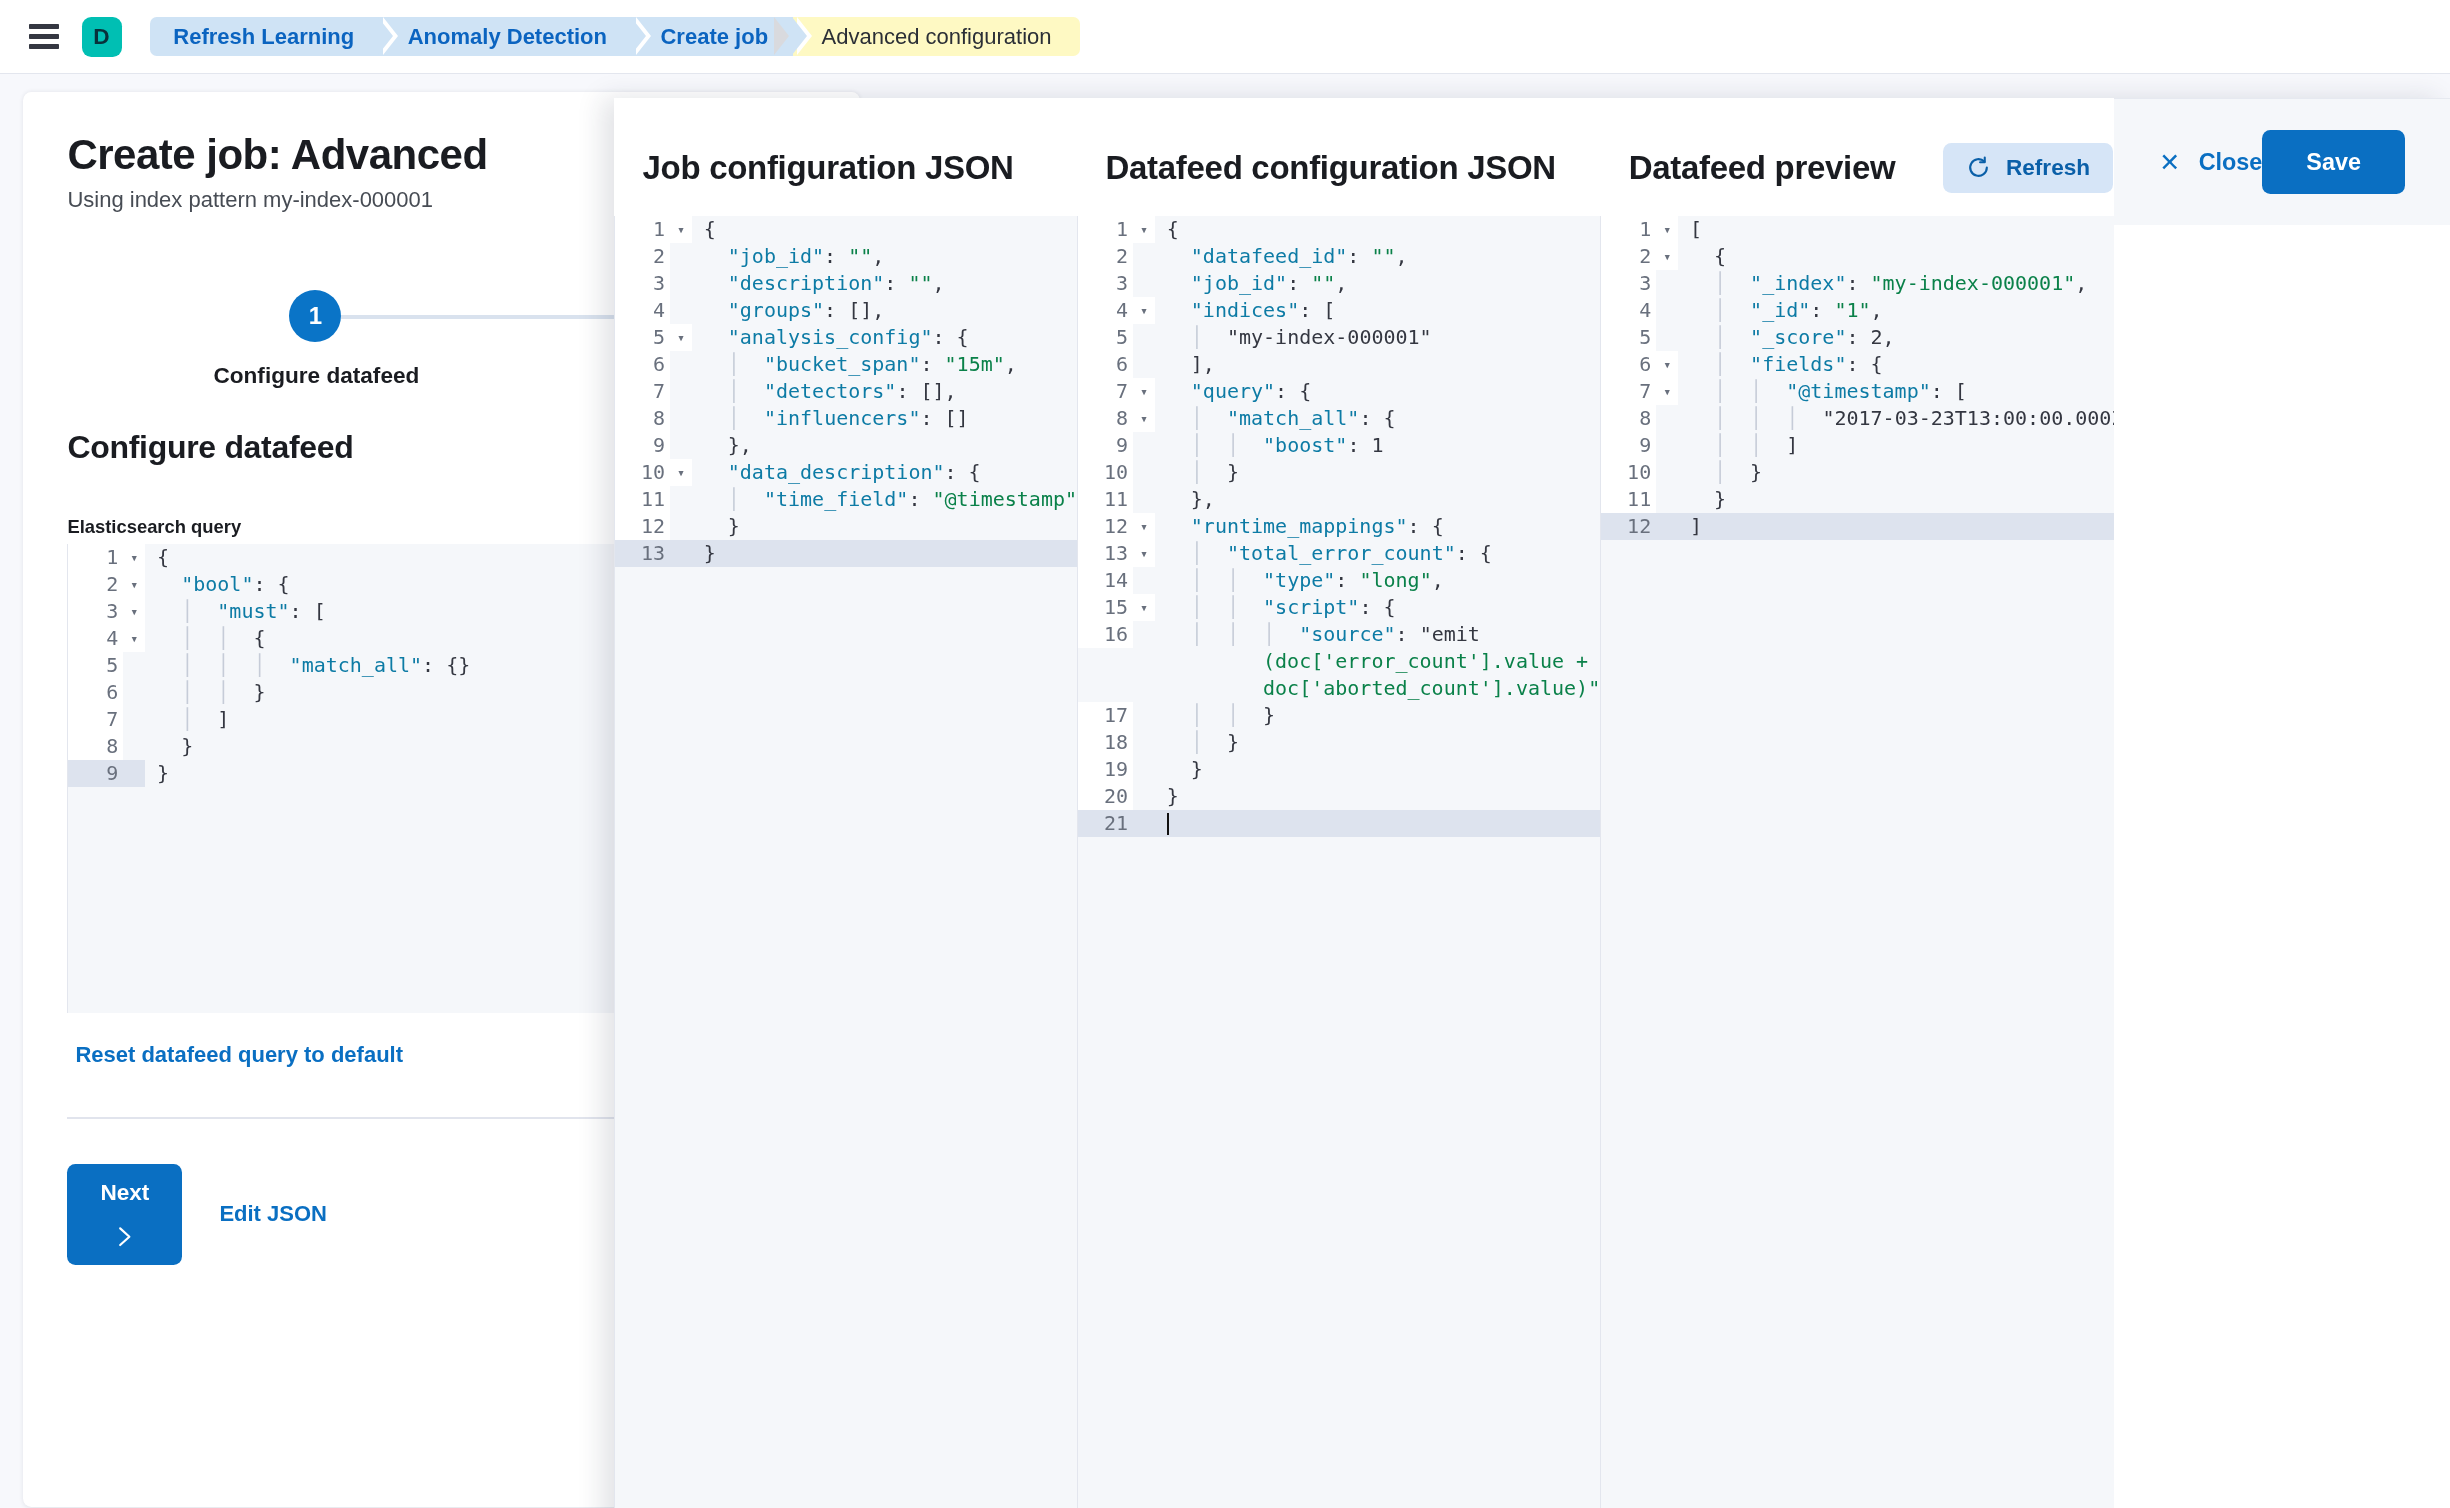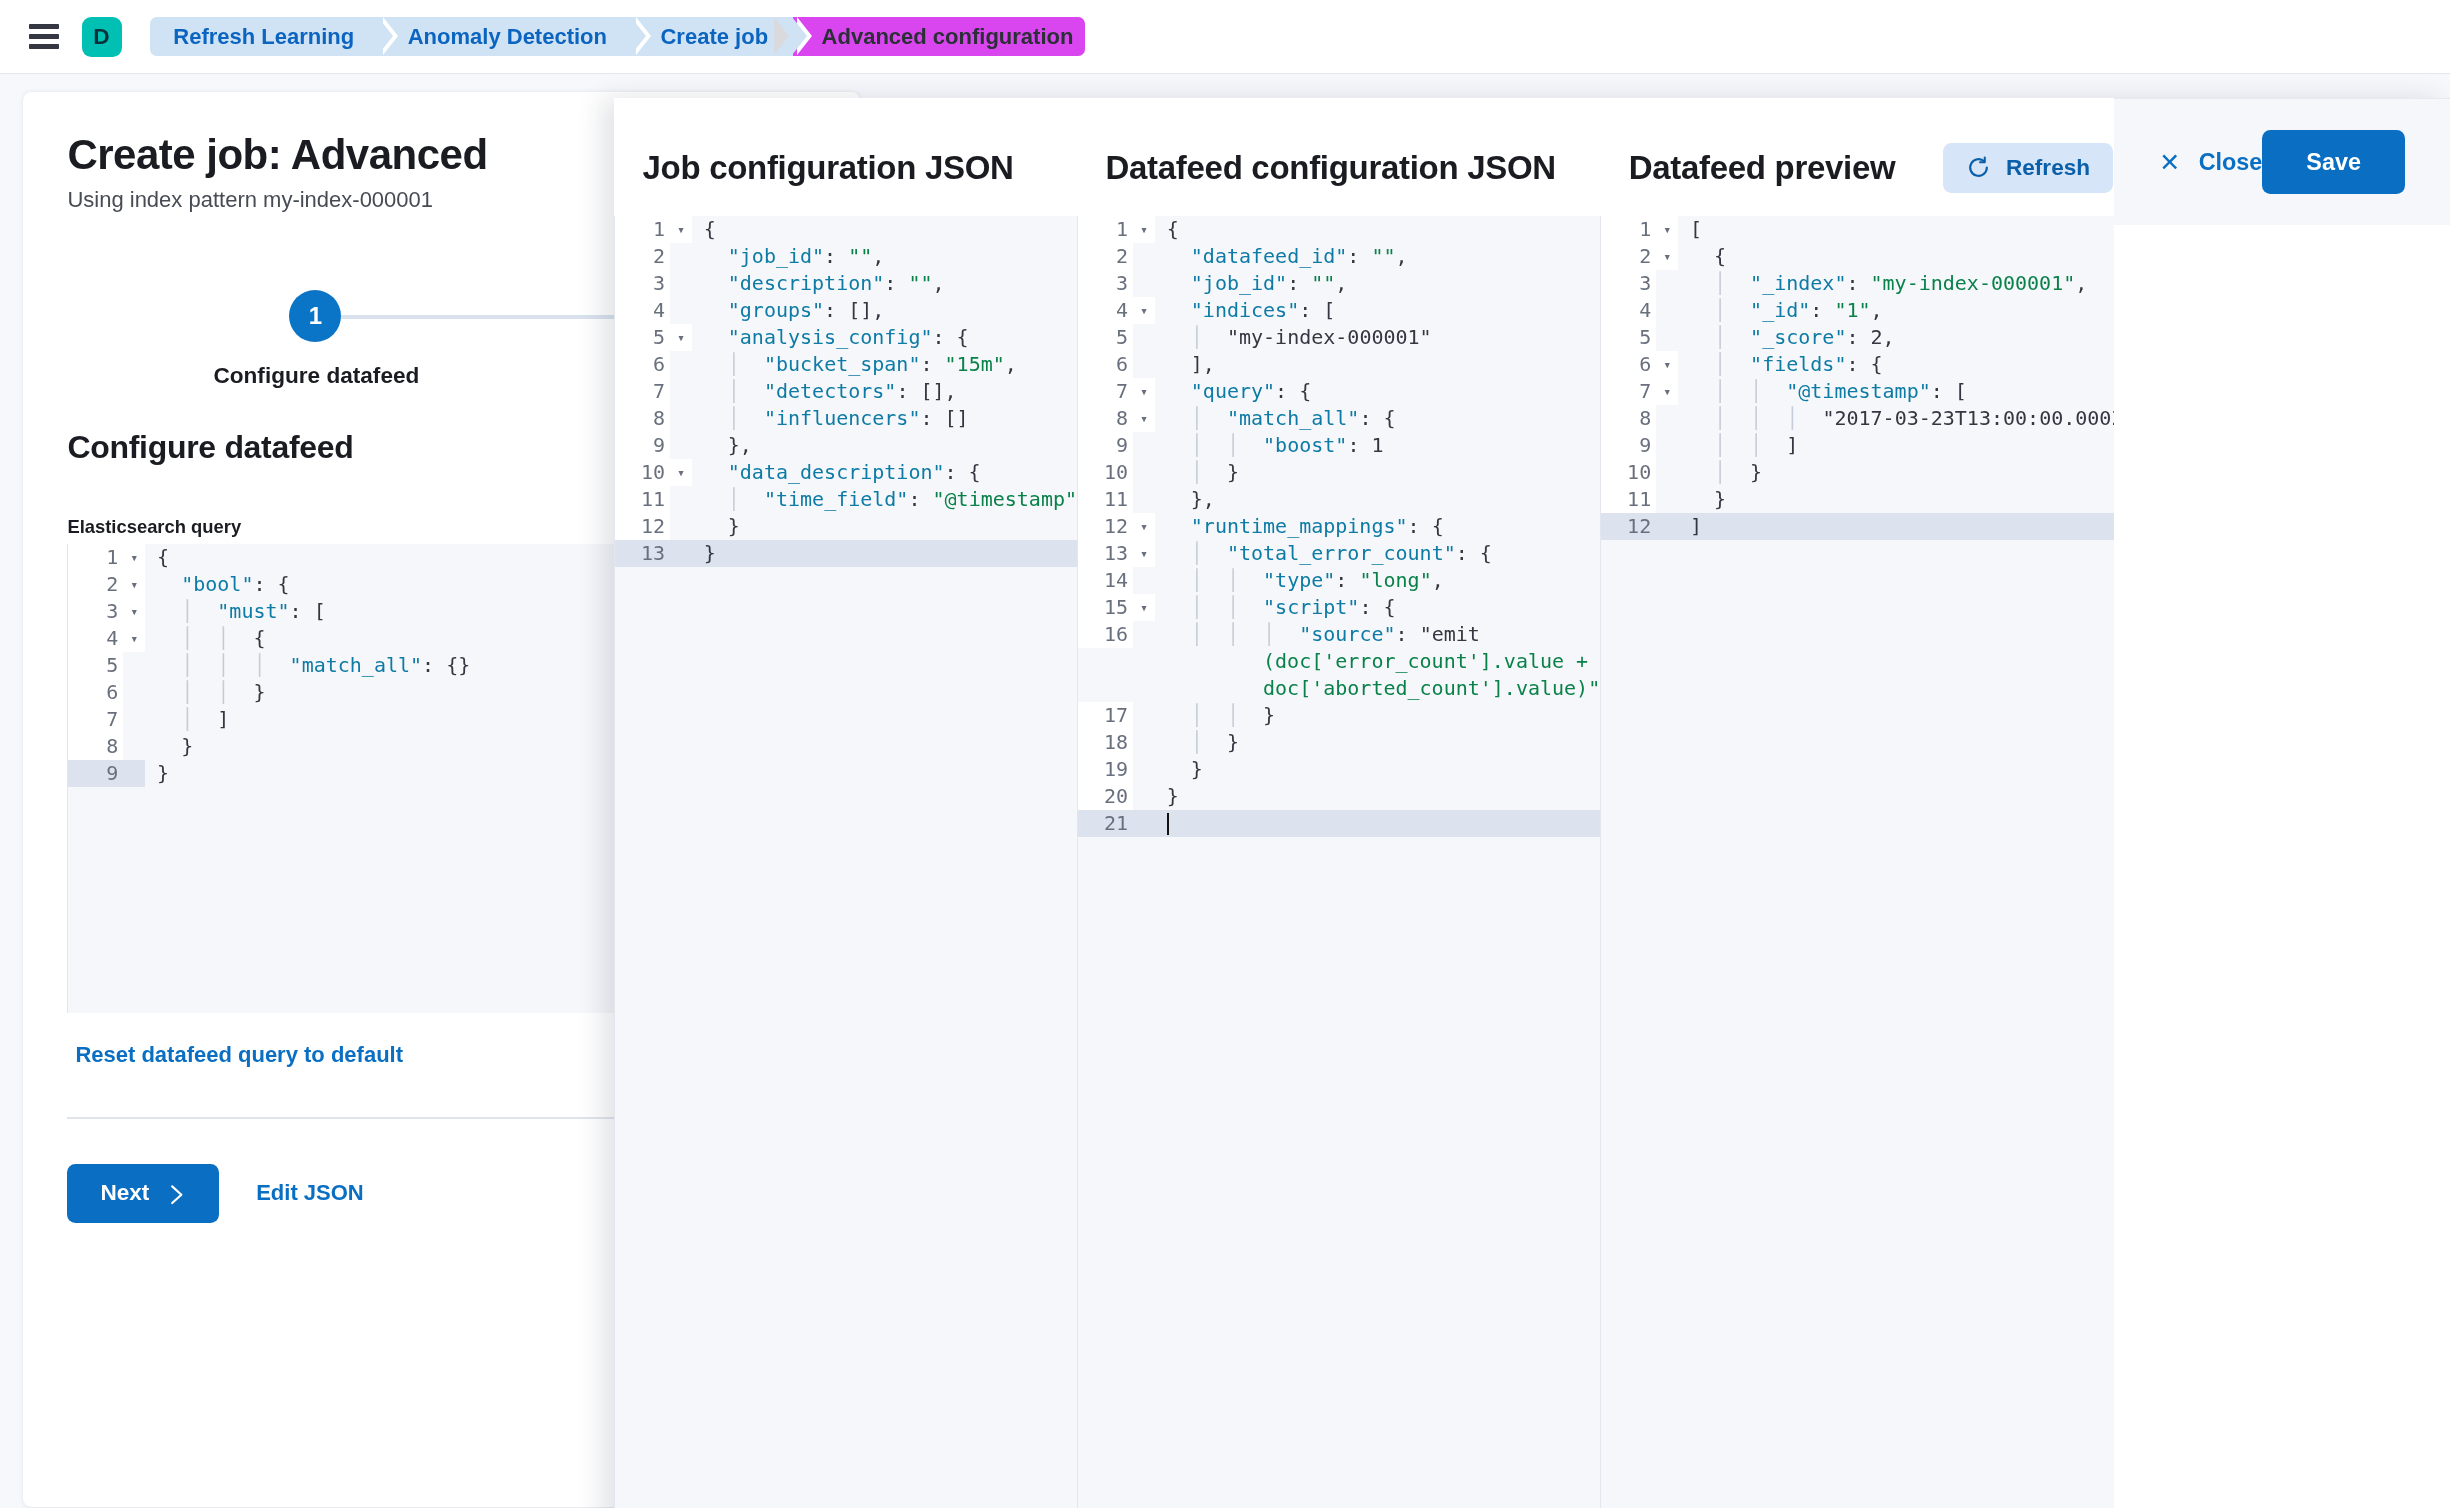--- a/index.html
+++ b/index.html
@@ -26,22 +26,22 @@
     display:flex;align-items:center;justify-content:center;
     font-weight:700;font-size:22.6px;color:#08313a;
   }
   .breadcrumbs{ display:flex; align-items:stretch; height:39px; margin-left:8.4px; }
   .crumb{
     position:relative; display:flex; align-items:center;
     background:#cfe3f5; color:#0b64c0; font-size:22px; font-weight:600;
     padding:0 25px 0 28.5px; white-space:nowrap;
   }
   .crumb:first-child{ border-radius:6.7px 0 0 6.7px; padding-left:23.4px;}
-  .crumb.last{ background:#d946ef; color:#2b2f36; font-weight:700;
-    border-radius:0 6.7px 6.7px 0; padding-right:12px;}
+  .crumb.last{ background:#fef9c3; color:#2b2f36; font-weight:400;
+    border-radius:0 6.7px 6.7px 0; padding-right:28px;}
   .crumb:not(.last)::after{
     content:""; position:absolute; right:-14.2px; top:0; width:0;height:0;
     border-top:19px solid transparent; border-bottom:19px solid transparent;
     border-left:15px solid #cfe3f5; z-index:3;
   }
   .crumb:not(.last)::before{
     content:""; position:absolute; right:-19px; top:0; width:0;height:0;
     border-top:19px solid transparent; border-bottom:19px solid transparent;
     border-left:15px solid #ffffff; z-index:2;
   }
@@ -95,21 +95,21 @@
   .left-editor .code{ background:#f5f7fa; }
 
   .link{ color:#0a6fc2; font-size:22px; font-weight:600; cursor:pointer;}
   .reset-link{ margin:28.5px 0 0 52px; display:inline-block;}
   .hr{ height:1.7px; background:#e1e4ed; margin:49px 44px 0 44px;}
 
   .btnrow{ display:flex; align-items:center; gap:37px; margin:45px 0 0 44px;}
   .btn-primary{
     background:#0a6fc2; color:#fff; border:none; border-radius:8.4px;
     font-size:22.6px; font-weight:600; padding:16.7px 33px; display:flex;
-    align-items:flex-end; gap:18.4px; cursor:pointer; font-family:"Liberation Sans",sans-serif;
+    align-items:center; gap:18.4px; cursor:pointer; font-family:"Liberation Sans",sans-serif;flex-direction:column;
   }
 
   
   .flyout{
     position:absolute; top:74px; left:614px; width:1836px; height:1435px;
     background:#ffffff; box-shadow:-11.7px 0 25px rgba(30,40,60,.13);
     display:flex; flex-direction:row;margin-top:24px;
   }
   .flyout-body{ flex:1; display:flex; padding:40px 0 0 0; overflow:hidden;}
   .panel{ display:flex; flex-direction:column; padding:0 0 0 0;}

